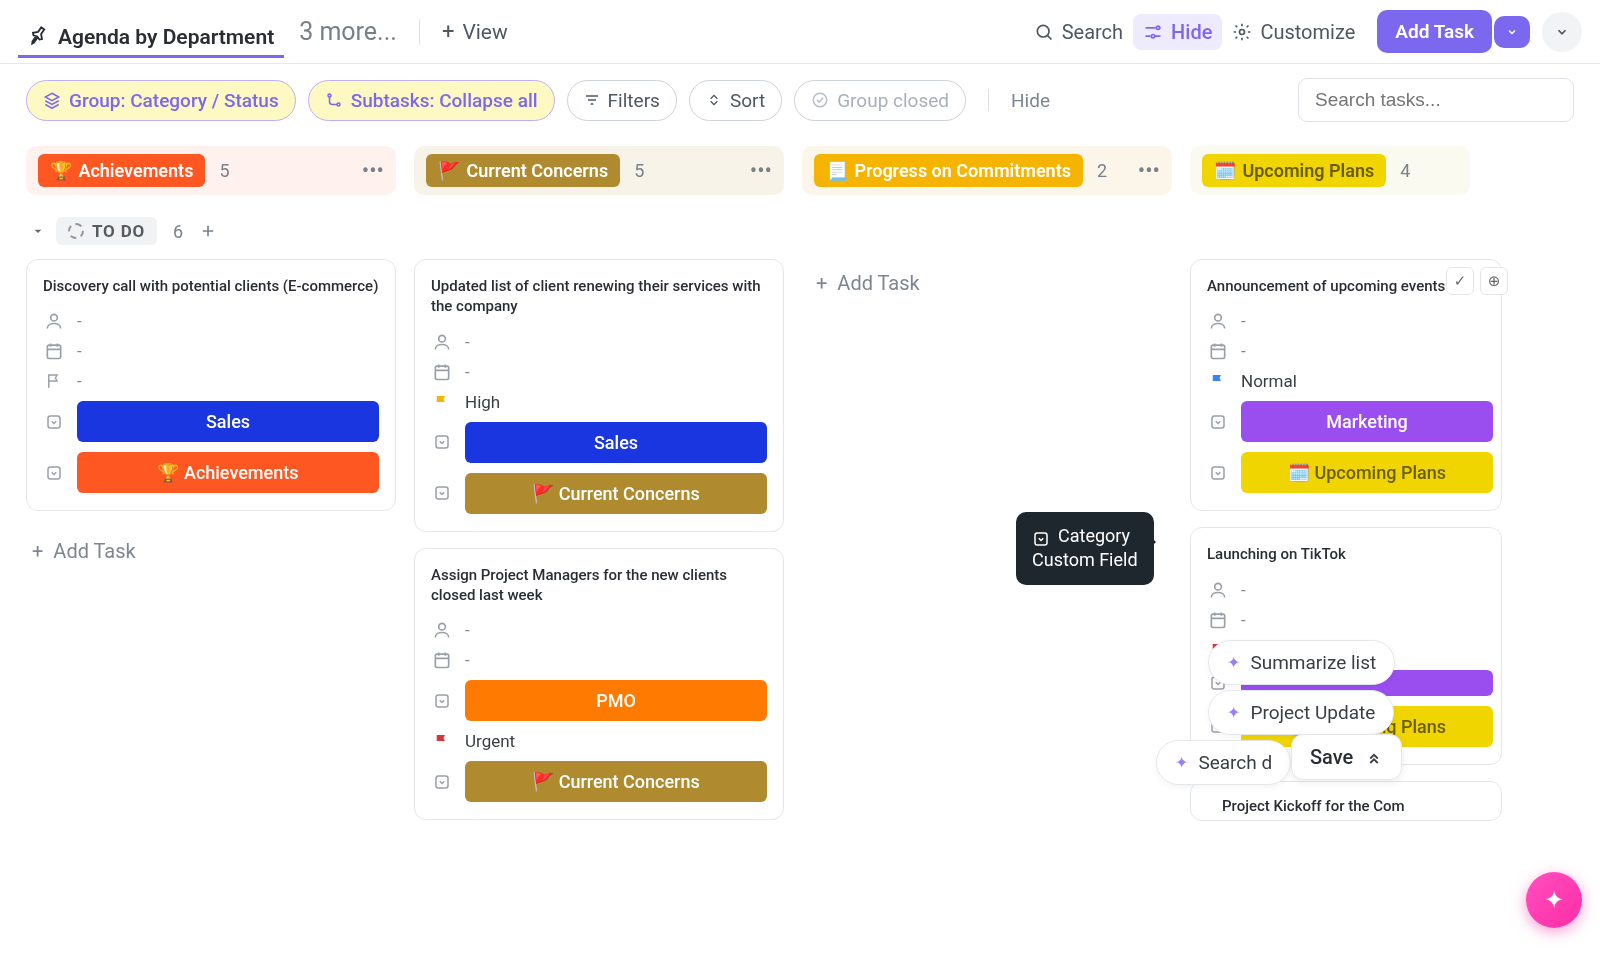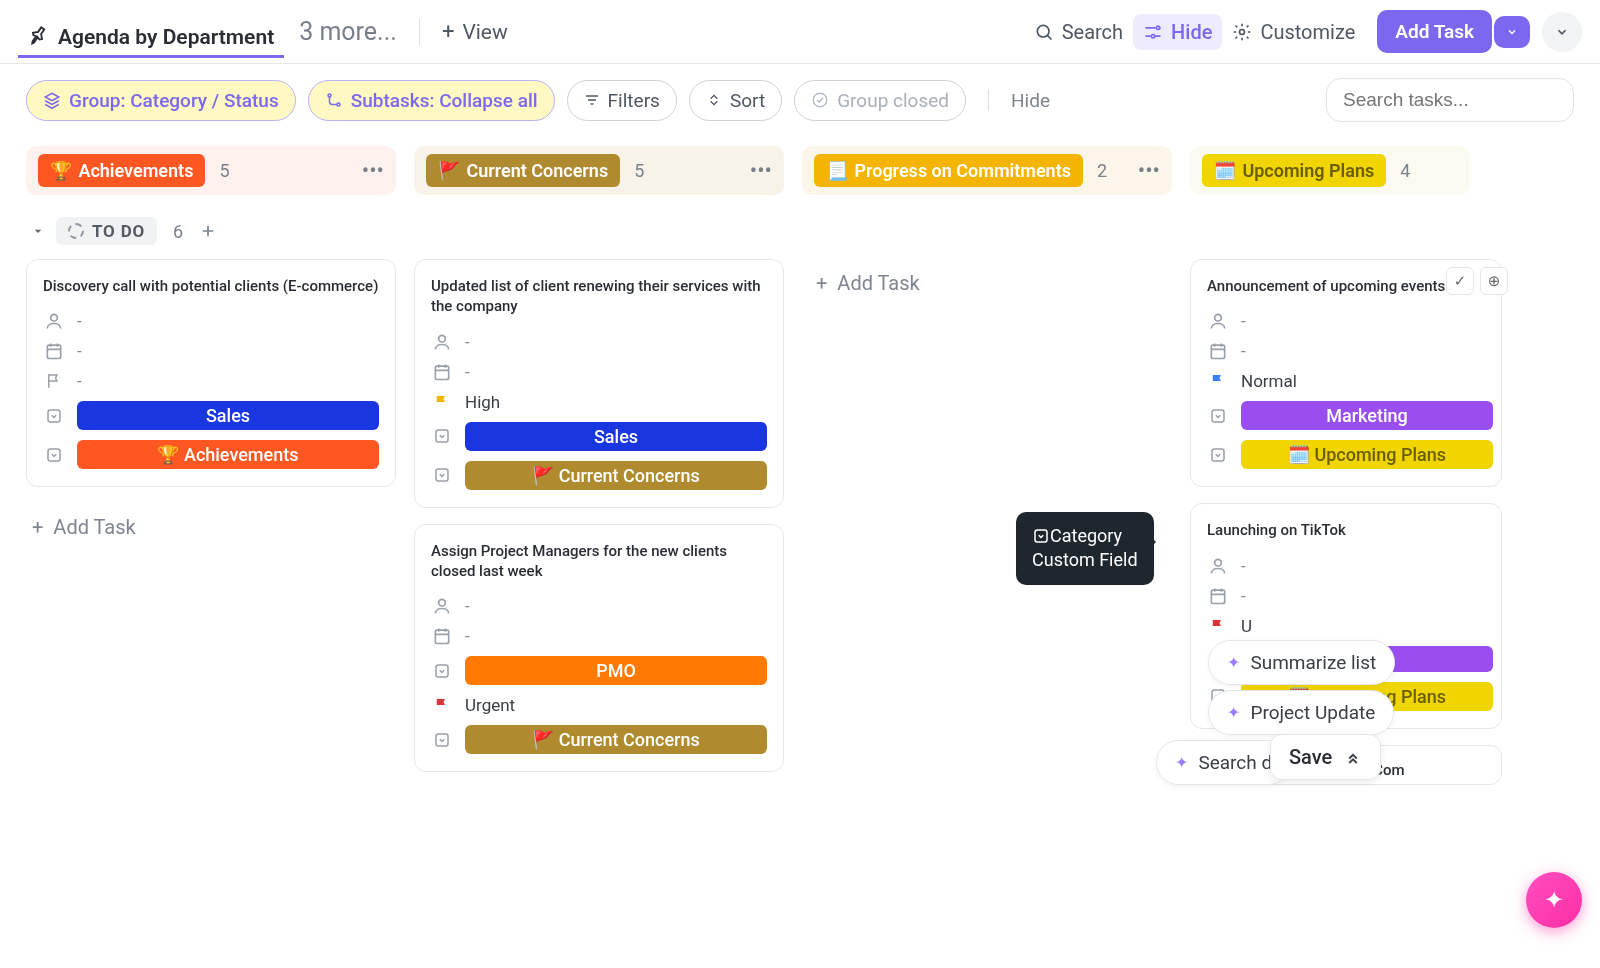--- a/index.html
+++ b/index.html
@@ -20,21 +20,21 @@
   .circle-btn { width: 40px; height: 40px; border-radius: 50%; background: #f1f3f5; display: inline-flex; align-items: center; justify-content: center; margin-left: 12px; }
 
   
   .filter-row { display: flex; align-items: center; padding: 14px 26px; gap: 12px; }
   .pill { display: inline-flex; align-items: center; gap: 8px; padding: 8px 16px; border-radius: 999px; font-size: 19px; }
   .pill.outlined { border: 1.5px solid #cdd2d8; color: #4f5762; }
   .pill.purple { border: 1.5px solid #bbb0f5; color: #7b68ee; background: #fef9c3; font-weight: 500; justify-content: flex-end; }
   .pill.closed { color: #a9b0b8; }
   .divider-v2 { width: 1px; height: 22px; background: #e0e0e0; margin: 0 10px; }
   .hide-link { font-size: 19px; color: #7f8691; }
-  .search-input { margin-left: auto; border: 1px solid #e0e3e7; border-radius: 15px; padding: 10px 16px; font-size: 19px; width: 248px; color: #9aa0a8; }
+  .search-input { margin-left: auto; border: 1px solid #e0e3e7; border-radius: 9px; padding: 10px 16px; font-size: 19px; width: 276px; color: #9aa0a8; }
 
   
   .columns { display: flex; gap: 18px; padding: 10px 26px 0 26px; overflow-x: hidden; }
   .col { width: 370px; flex-shrink: 0; }
   .col-header { display: flex; align-items: center; gap: 14px; padding: 8px 12px; border-radius: 10px; }
   .col-header.bg1 { background: #fff2ee; }
   .col-header.bg2 { background: #f8f3e9; }
   .col-header.bg3 { background: #fbf5ea; }
   .col-header.bg4 { background: #fafaf0; }
   .col-tag { display: inline-flex; align-items: center; gap: 6px; padding: 6px 12px; border-radius: 6px; color: #fff; font-weight: 600; font-size: 18px; }
@@ -50,34 +50,34 @@
   .swimlane-count { font-size: 18px; color: #7a818a; margin-left: 6px; }
   .plus-small { color: #7a818a; margin-left: 6px; }
 
   
   .cards-row { display: flex; gap: 18px; padding: 0 26px; align-items: flex-start; }
   .card-col { width: 370px; flex-shrink: 0; display: flex; flex-direction: column; gap: 16px; }
   .card { border: 1.5px solid #e4e7ea; border-radius: 12px; padding: 16px 16px 12px 16px; background: #fff; }
   .card-title { font-size: 15px; font-weight: 500; line-height: 1.35; color: #2a2e34; margin-bottom: 10px; }
   .card-row { display: flex; align-items: center; gap: 12px; padding: 5px 0; color: #7f8691; font-size: 17px; }
   .card-row .icon { width: 22px; display: inline-flex; justify-content: center; color: #9aa0a8; }
-  .dept-bar { flex: 1; text-align: center; color: #fff; font-weight: 500; padding: 4px 0; border-radius: 6px; font-size: 18px; }
+  .dept-bar { flex: 1; text-align: center; color: #fff; font-weight: 500; padding: 10px 0; border-radius: 6px; font-size: 18px; }
   .dept-bar .emoji { margin-right: 4px; }
   .add-task-link { display: flex; align-items: center; gap: 10px; color: #7f8691; font-size: 20px; padding: 12px 6px; }
   .add-task-col { display: flex; align-items: center; gap: 10px; color: #7f8691; font-size: 20px; padding: 12px 6px 12px 14px; }
 
   
   .tooltip { position: fixed; left: 1016px; top: 512px; background: #1e272e; color: #fff; border-radius: 10px; padding: 12px 16px; font-size: 18px; line-height: 1.35; }
   .tooltip::after { content: ""; position: absolute; right: -10px; top: 22px; border: 8px solid transparent; border-left-color: #1e272e; }
-  .tooltip-row { display: flex; align-items: center; }
+  .tooltip-row { display: flex; align-items: flex-end; gap: 8px; }
 
   
   .ai-chip { position: fixed; background: #fff; border: 1.5px solid #e4e7ea; border-radius: 999px; padding: 10px 18px; display: inline-flex; align-items: center; gap: 10px; font-size: 19px; color: #3a3f46; box-shadow: 0 2px 6px rgba(0,0,0,0.05); }
   .sparkle { color: #9a7cff; font-size: 16px; }
-  .save-chip { position: fixed; background: #fff; border: 1.5px solid #e4e7ea; border-radius: 12px; padding: 10px 18px; display: inline-flex; align-items: center; gap: 12px; font-size: 20px; font-weight: 500; box-shadow: 0 2px 8px rgba(0,0,0,0.08); }
+  .save-chip { position: fixed; background: #fff; border: 1.5px solid #e4e7ea; border-radius: 12px; padding: 10px 18px; display: inline-flex; align-items: center; gap: 12px; font-size: 20px; font-weight: 500; box-shadow: 0 2px 8px rgba(0,0,0,0.08); margin-left: 21px; }
   .fab { position: fixed; right: 18px; bottom: 40px; width: 56px; height: 56px; border-radius: 50%; background: linear-gradient(135deg,#ff4fc1,#ff2da3); display: flex; align-items: center; justify-content: center; color: #fff; font-size: 24px; box-shadow: 0 4px 14px rgba(255,60,170,0.5); }
 
   
   .card-actions { position: absolute; right: -6px; top: 8px; display: flex; gap: 6px; }
   .card-wrap { position: relative; }
   .mini-btn { width: 28px; height: 28px; border: 1.5px solid #e4e7ea; border-radius: 6px; display: inline-flex; align-items: center; justify-content: center; background: #fff; color: #666; font-size: 15px; }
 
   svg { display: block; }
 </style>
 </head>

